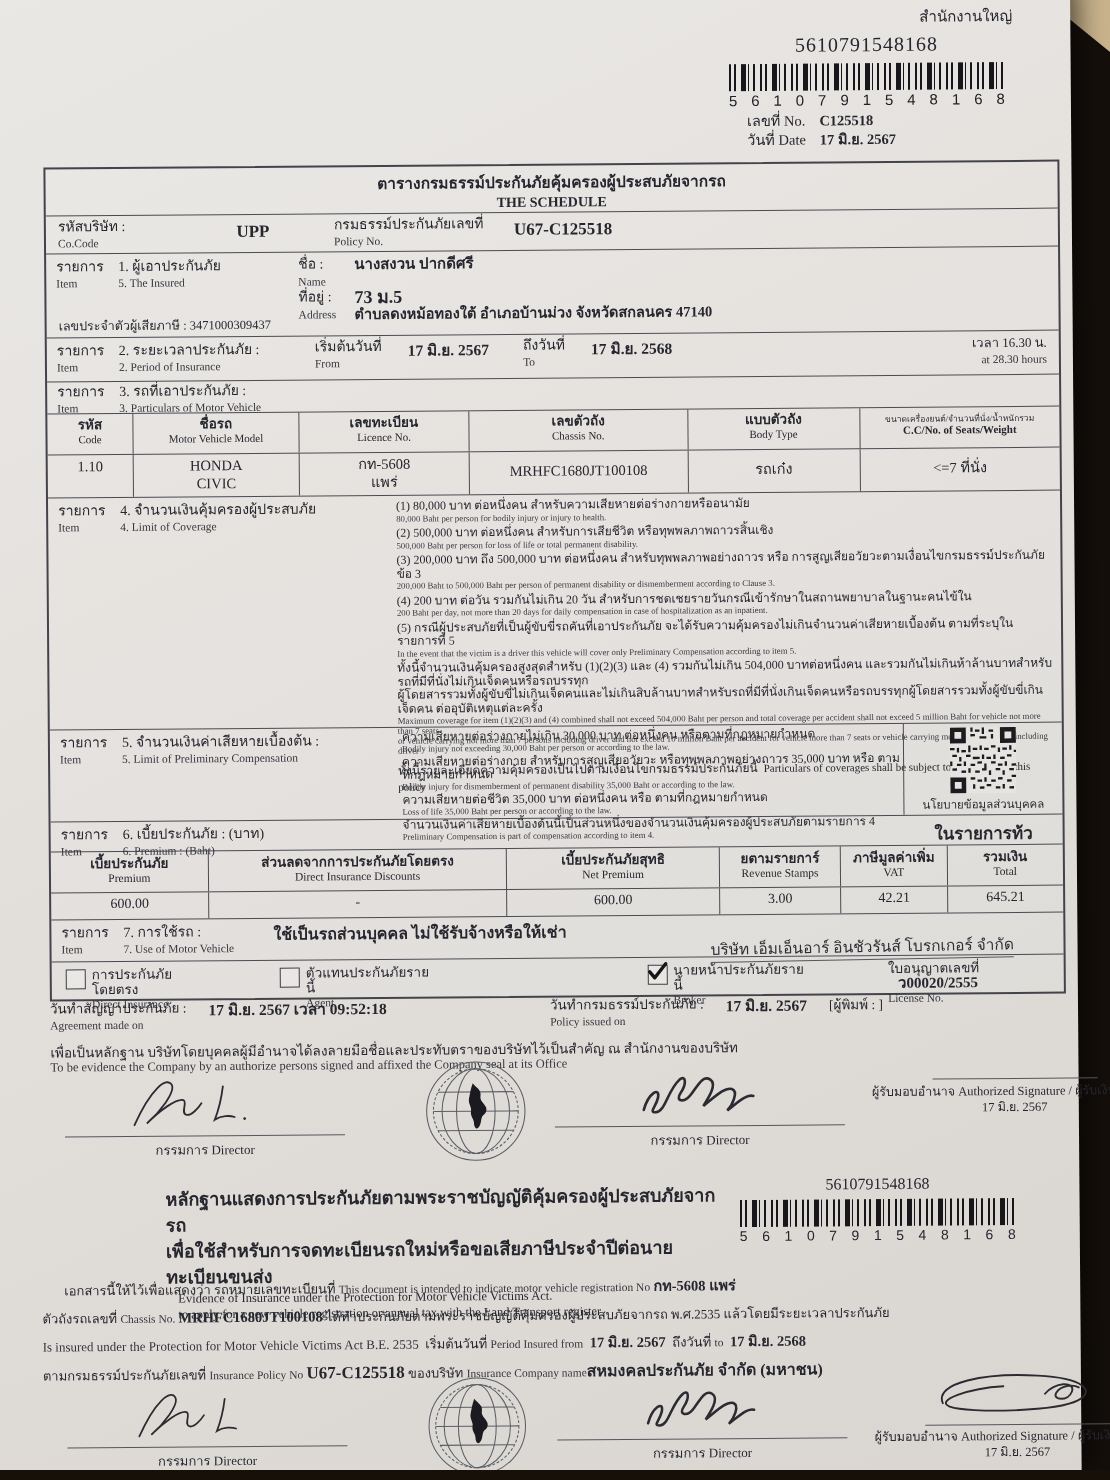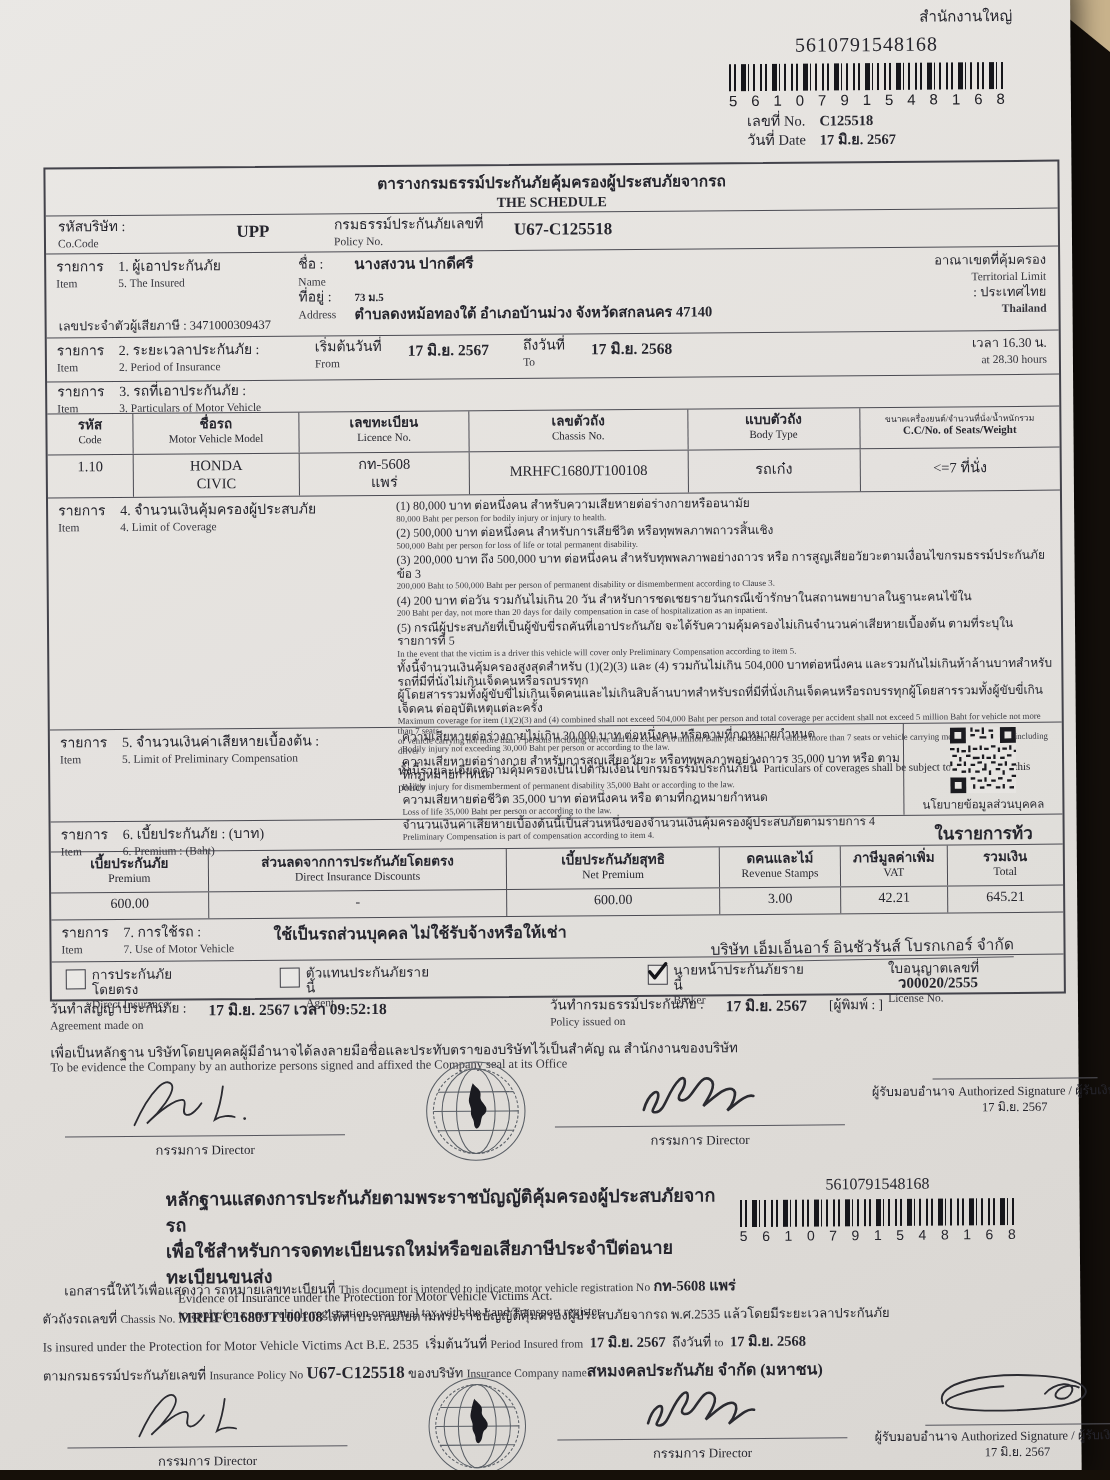--- a/index.html
+++ b/index.html
@@ -179,34 +179,28 @@
       <div class="fields">
         <div class="frow">
             <span class="fl">ชื่อ :</span>
             <span class="b" style="font-size:15px">นางสงวน ปากดีศรี</span>
           </div>
         <div class="frow">
             <span class="fl en">Name</span>
           </div>
         <div class="frow">
             <span class="fl">ที่อยู่ :</span>
-            <span class="b" style="font-size:11px">73 ม.5</span>
+            <span class="b" style="font-size:18px">73 ม.5</span>
           </div>
         <div class="frow">
             <span class="fl en">Address</span>
             <span class="b" style="font-size:14.5px">ตำบลดงหม้อทองใต้ อำเภอบ้านม่วง จังหวัดสกลนคร 47140</span>
           </div>
       </div>
       <div class="abs" style="left:12px;top:62px;font-size:12.5px">เลขประจำตัวผู้เสียภาษี : 3471000309437</div>
-      <div class="terr">
-        <div>อาณาเขตที่คุ้มครอง</div>
-        <div class="en">Territorial Limit</div>
-        <div>: ประเทศไทย</div>
-        <div class="en b">Thailand</div>
-      </div>
     </div>
 
     <div class="row rperiod">
       <div class="il">
         <div class="ri"><span>รายการ</span><span class="en">Item</span></div>
         <div class="itx"><span>2. ระยะเวลาประกันภัย :</span><span class="en">2. Period of Insurance</span></div>
       </div>
       <div class="pfields">
         <div class="pl"><span>เริ่มต้นวันที่</span><span class="en">From</span></div>
         <div class="pv">17 มิ.ย. 2567</div>
@@ -340,21 +334,21 @@
         </div>
       <div>
           <div class="h1">ส่วนลดจากการประกันภัยโดยตรง</div>
           <div class="h2">Direct Insurance Discounts</div>
         </div>
       <div>
           <div class="h1">เบี้ยประกันภัยสุทธิ</div>
           <div class="h2">Net Premium</div>
         </div>
       <div>
-          <div class="h1">ดคนและไม์</div>
+          <div class="h1">ยตามรายการ์</div>
           <div class="h2">Revenue Stamps</div>
         </div>
       <div>
           <div class="h1">ภาษีมูลค่าเพิ่ม</div>
           <div class="h2">VAT</div>
         </div>
       <div>
           <div class="h1">รวมเงิน</div>
           <div class="h2">Total</div>
         </div>

